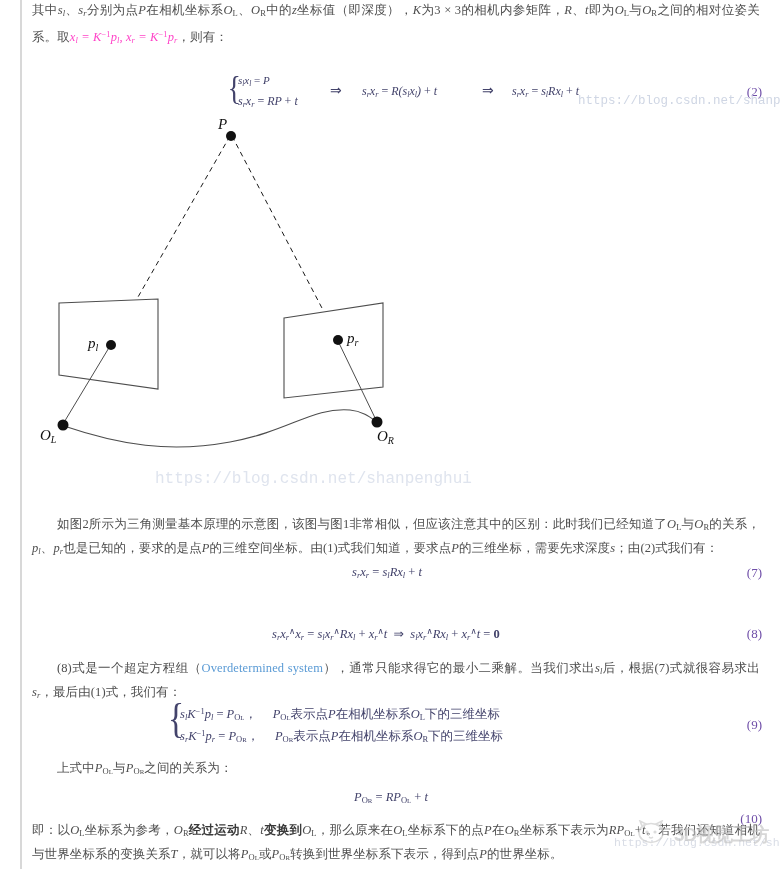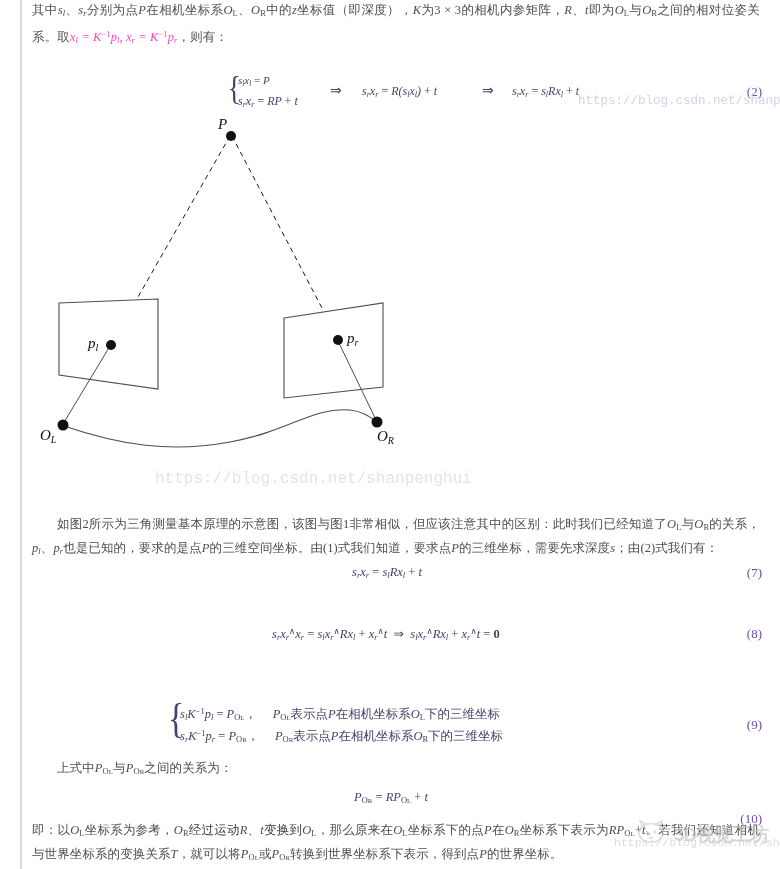--- a/index.html
+++ b/index.html
@@ -41,21 +41,21 @@
   .indent { text-indent: 2em; }
 
   .mi { font-family: "Liberation Serif", serif; font-style: italic; }
   .mup { font-family: "Liberation Serif", serif; font-style: normal; }
   sub.s { font-size: 0.68em; vertical-align: -0.22em; font-style: italic; }
   sub.sup-up { font-size: 0.68em; vertical-align: -0.22em; font-style: normal; }
   sup.s { font-size: 0.68em; vertical-align: 0.45em; font-style: normal; }
 
   .pink { color: #ff44c8; }
   .link { color: #5b9bd5; }
-  .bold { font-weight: normal; color: #3a3a3a; }
+  .bold { font-weight: bold; color: #3a3a3a; }
 
   
   .eq-block {
     position: absolute;
     color: #43436b;
     font-size: 13px;
   }
   .eq-body {
     position: absolute;
     font-family: "Liberation Serif", serif;
@@ -200,20 +200,23 @@
     <span class="eq-body mi" style="left:352px; top:0; font-size:12.5px;">s<sub class="s">r</sub>x<sub class="s">r</sub> <span class="mup">=</span> s<sub class="s">l</sub>Rx<sub class="s">l</sub> <span class="mup">+</span> t</span>
     <span class="eq-num" style="top:0;">(7)</span>
   </div>
 
 
   <div class="eq-block" style="left:0; top:626px; width:780px; height:22px;">
     <span class="eq-body mi" style="left:272px; top:0; font-size:12.5px;">s<sub class="s">r</sub>x<sub class="s">r</sub><sup class="s">∧</sup>x<sub class="s">r</sub> <span class="mup">=</span> s<sub class="s">l</sub>x<sub class="s">r</sub><sup class="s">∧</sup>Rx<sub class="s">l</sub> <span class="mup">+</span> x<sub class="s">r</sub><sup class="s">∧</sup>t&nbsp;&nbsp;<span class="mup">⇒</span>&nbsp;&nbsp;s<sub class="s">l</sub>x<sub class="s">r</sub><sup class="s">∧</sup>Rx<sub class="s">l</sub> <span class="mup">+</span> x<sub class="s">r</sub><sup class="s">∧</sup>t <span class="mup">=</span> <span class="mup" style="font-weight:bold;">0</span></span>
     <span class="eq-num" style="top:0;">(8)</span>
   </div>
 
+  <div class="para indent" style="left:32px; top:658px; width:728px;">
+    <span>(8)式是一个超定方程组（<a class="link" href="#" style="text-decoration:none;">Overdetermined system</a>），通常只能求得它的最小二乘解。当我们求出<span class="mi">s<sub class="s">l</sub></span>后，根据(7)式就很容易求出<span class="mi">s<sub class="s">r</sub></span>，最后由(1)式，我们有：</span>
+  </div>
 
   <div class="eq-block" style="left:0; top:703px; width:780px; height:50px;">
     <span class="brace brace-tall" style="left:166px; top:-2px;">{</span>
     <span class="eq-line" style="left:180px; top:3px; font-size:12.5px;"><span class="mi">s<sub class="s">l</sub>K<sup class="s">−1</sup>p<sub class="s">l</sub></span> <span class="mup">=</span> <span class="mi">P<sub class="sup-up">O<tspan style="font-size:0.8em">L</tspan></sub></span>，&nbsp;&nbsp;&nbsp;&nbsp;&nbsp;<span class="mi">P<sub class="sup-up">O<tspan style="font-size:0.8em">L</tspan></sub></span>表示点<span class="mi">P</span>在相机坐标系<span class="mi">O<sub class="sup-up">L</sub></span>下的三维坐标</span>
     <span class="eq-line" style="left:180px; top:25px; font-size:12.5px;"><span class="mi">s<sub class="s">r</sub>K<sup class="s">−1</sup>p<sub class="s">r</sub></span> <span class="mup">=</span> <span class="mi">P<sub class="sup-up">O<tspan style="font-size:0.8em">R</tspan></sub></span>，&nbsp;&nbsp;&nbsp;&nbsp;&nbsp;<span class="mi">P<sub class="sup-up">O<tspan style="font-size:0.8em">R</tspan></sub></span>表示点<span class="mi">P</span>在相机坐标系<span class="mi">O<sub class="sup-up">R</sub></span>下的三维坐标</span>
     <span class="eq-num" style="top:14px;">(9)</span>
   </div>
 
   <div class="para indent" style="left:32px; top:758px; width:728px;">
     <span>上式中<span class="mi">P<sub class="sup-up">O<tspan style="font-size:0.8em">L</tspan></sub></span>与<span class="mi">P<sub class="sup-up">O<tspan style="font-size:0.8em">R</tspan></sub></span>之间的关系为：</span>

